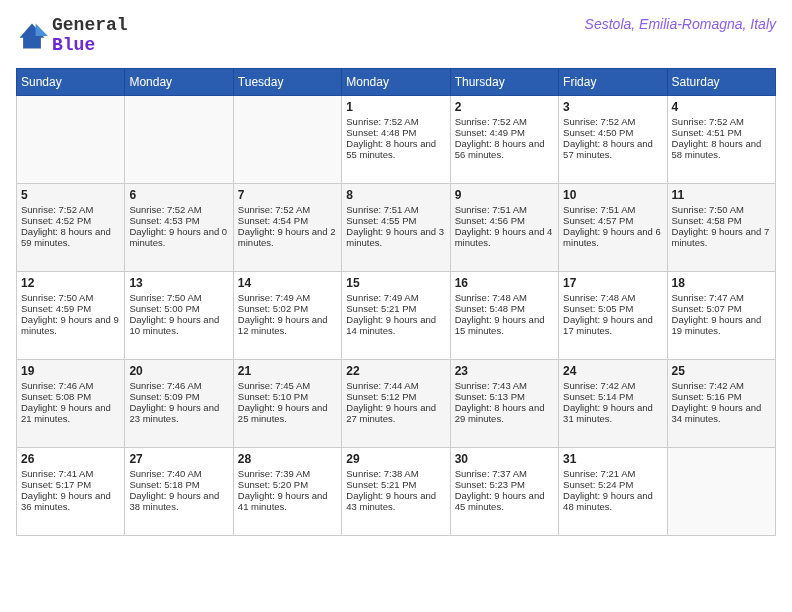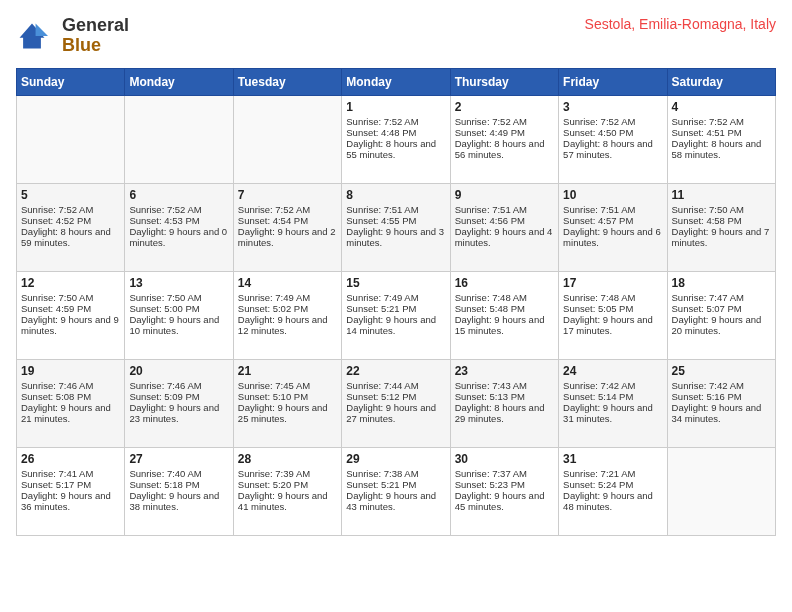--- a/index.html
+++ b/index.html
@@ -12,55 +12,57 @@
     }
     .header {
       display: flex;
       justify-content: space-between;
       align-items: flex-start;
       margin-bottom: 12px;
     }
     .logo {
       display: flex;
       align-items: center;
-      gap: 14px;
+      gap: 4px;
+      font-family: Liberation Mono, monospace;
     }
     .logo-text {
       font-size: 18px;
       font-weight: bold;
       line-height: 1.1;
     }
     .logo-general { color: #333; }
-    .logo-blue { color: #a16207; }
+    .logo-blue { color: #6d28d9; }
     .logo-icon {
       width: 32px;
       height: 32px;
     }
     .title-block {
       text-align: right;
     }
     .calendar-title {
       font-size: 28px;
       font-weight: 300;
       color: #222;
     }
     .calendar-subtitle {
       font-size: 14px;
-      color: #ef4444;
+      color: #8b5cf6;
+      font-style: italic;
     }
     table {
       width: 100%;
       border-collapse: collapse;
       table-layout: fixed;
     }
     thead th {
       background-color: #2a5db0;
       color: #fff;
       font-size: 12px;
-      font-weight: bold;
+      font-weight: normal;
       padding: 6px 4px;
       text-align: left;
       border: 1px solid #1e4a9a;
     }
     tbody td {
       border: 1px solid #ccc;
       vertical-align: top;
       padding: 4px 4px;
       font-size: 9.5px;
       color: #333;
@@ -220,21 +222,21 @@
         <td>
           <span class="day-number">17</span>
           <div>Sunrise: 7:48 AM</div>
           <div>Sunset: 5:05 PM</div>
           <div>Daylight: 9 hours and 17 minutes.</div>
         </td>
         <td>
           <span class="day-number">18</span>
           <div>Sunrise: 7:47 AM</div>
           <div>Sunset: 5:07 PM</div>
-          <div>Daylight: 9 hours and 20 minutes.</div>
+          <div>Daylight: 9 hours and 19 minutes.</div>
         </td>
       </tr>
       <tr>
         <td>
           <span class="day-number">19</span>
           <div>Sunrise: 7:46 AM</div>
           <div>Sunset: 5:08 PM</div>
           <div>Daylight: 9 hours and 21 minutes.</div>
         </td>
         <td>

